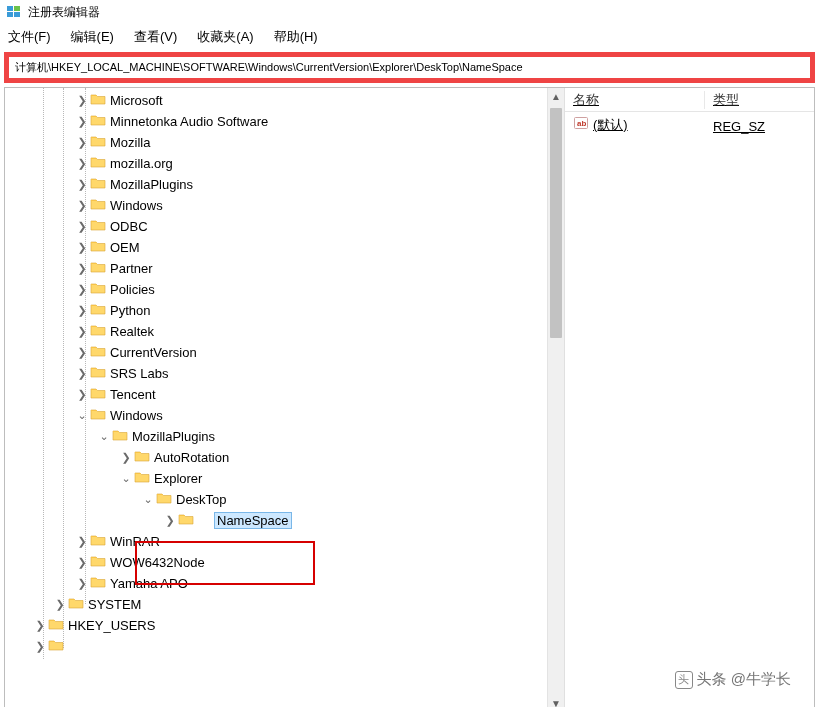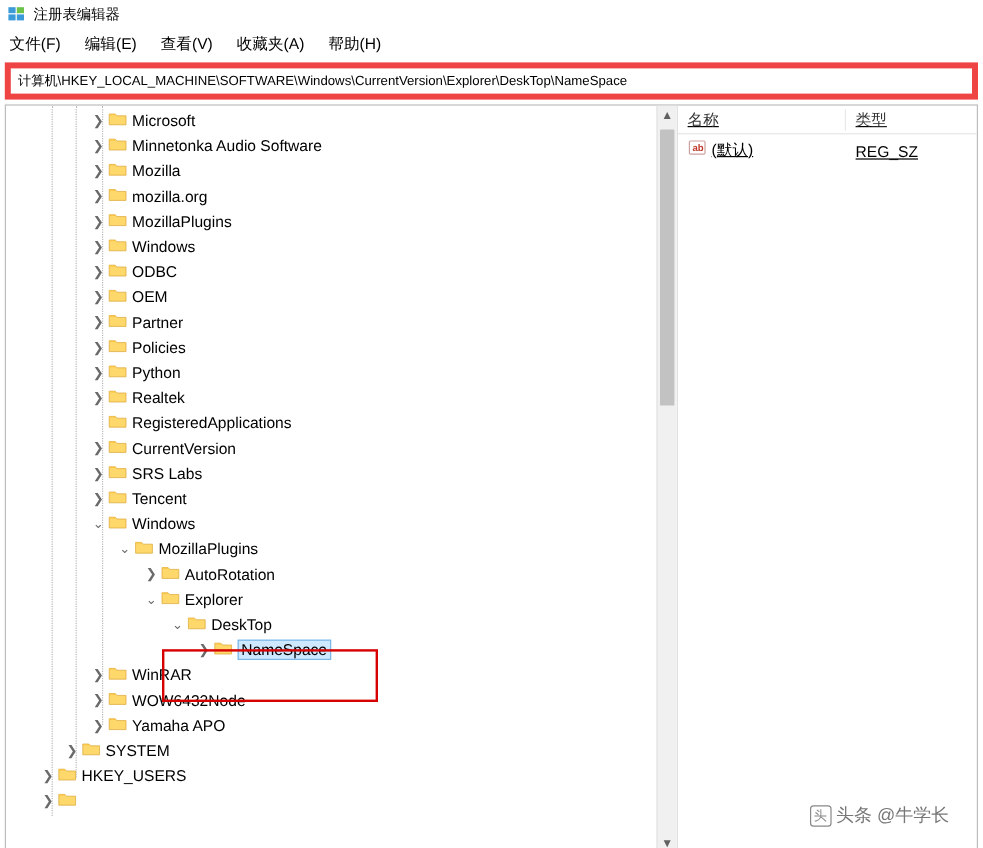--- a/index.html
+++ b/index.html
@@ -75,21 +75,21 @@
   .expander.hidden { visibility:hidden; }
   .folder-icon {
     display:inline-block;
     margin-right:4px;
   }
   .label { }
   .label.selected {
     background:#cde8ff;
     border:1px solid #7ab7e8;
     padding:0 2px;
-    margin:-1px 0;
+    margin:-1px 16px;
   }
   .indent-1 { padding-left: 28px; }
   .indent-2 { padding-left: 48px; }
   .indent-3 { padding-left: 70px; }
   .indent-4 { padding-left: 92px; }
   .indent-5 { padding-left: 114px; }
   .indent-6 { padding-left: 136px; }
   .indent-7 { padding-left: 158px; }
   
   .tree::before {
@@ -293,28 +293,20 @@
             </svg></span>
           <span class="label">Python</span>
         </div>
         <div class="row indent-3">
           <span class="expander">❯</span>
           <span class="folder-icon"><svg width="16" height="14" viewBox="0 0 16 14">
               <path d="M1 3 L6 3 L7.5 4.5 L15 4.5 L15 12 L1 12 Z" fill="#ffd86b" stroke="#d9a637" stroke-width="0.6"></path>
               <path d="M1 3 L6 3 L7 4 L1 4 Z" fill="#f7c348"></path>
             </svg></span>
           <span class="label">Realtek</span>
-        </div>
-        <div class="row indent-3">
-          <span class="expander hidden"></span>
-          <span class="folder-icon"><svg width="16" height="14" viewBox="0 0 16 14">
-              <path d="M1 3 L6 3 L7.5 4.5 L15 4.5 L15 12 L1 12 Z" fill="#ffd86b" stroke="#d9a637" stroke-width="0.6"></path>
-              <path d="M1 3 L6 3 L7 4 L1 4 Z" fill="#f7c348"></path>
-            </svg></span>
-          <span class="label">RegisteredApplications</span>
         </div>
         <div class="row indent-3">
           <span class="expander">❯</span>
           <span class="folder-icon"><svg width="16" height="14" viewBox="0 0 16 14">
               <path d="M1 3 L6 3 L7.5 4.5 L15 4.5 L15 12 L1 12 Z" fill="#ffd86b" stroke="#d9a637" stroke-width="0.6"></path>
               <path d="M1 3 L6 3 L7 4 L1 4 Z" fill="#f7c348"></path>
             </svg></span>
           <span class="label">CurrentVersion</span>
         </div>
         <div class="row indent-3">

